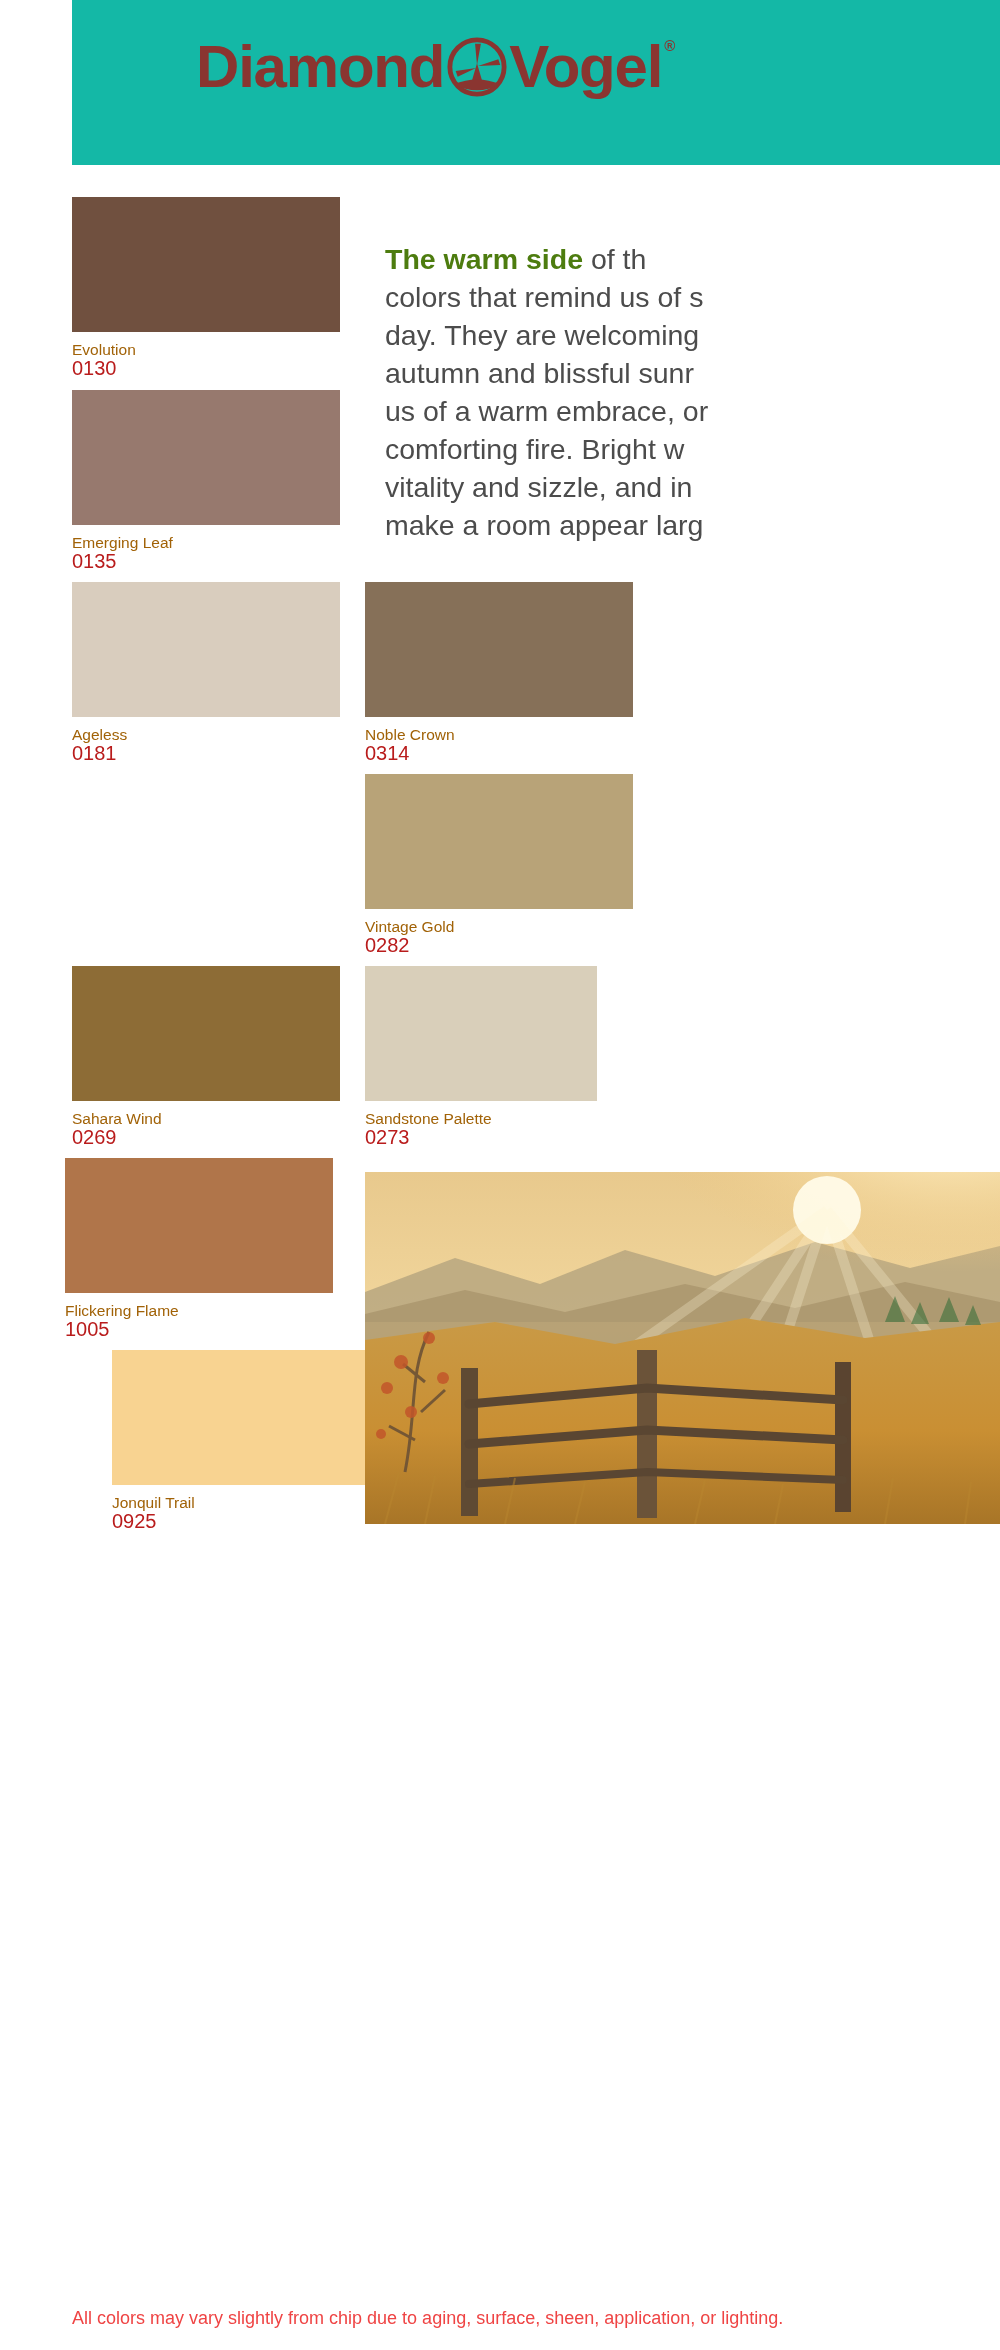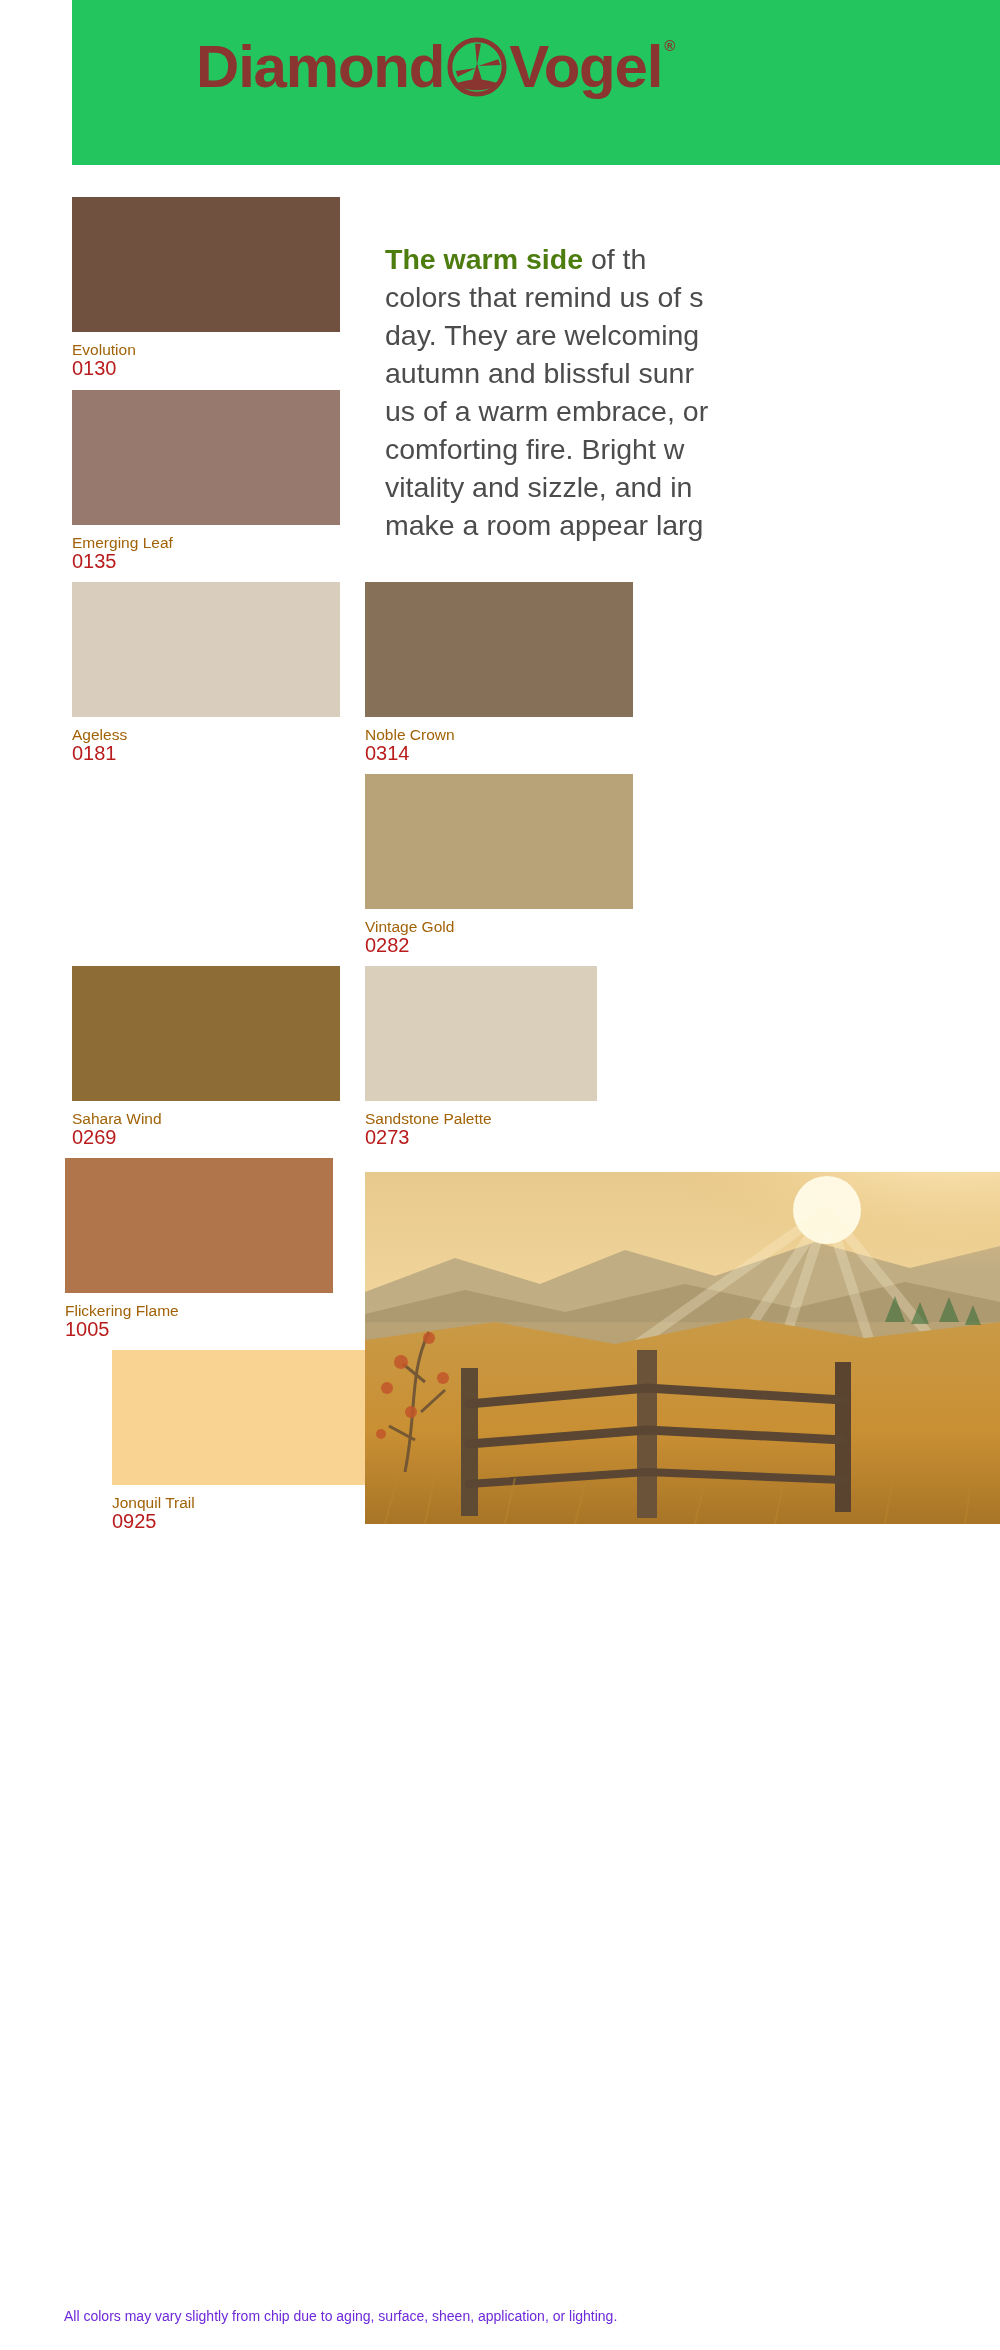--- a/index.html
+++ b/index.html
@@ -16,21 +16,21 @@
     -webkit-font-smoothing: antialiased;
   }
 
   
   .header-banner {
     position: absolute;
     left: 72px;
     top: 0;
     width: 928px;
     height: 165px;
-    background: #22c55e;
+    background: #14b8a6;
   }
   .logo-lockup {
     position: absolute;
     left: 124px;
     top: 31px;
     height: 72px;
     display: flex;
     align-items: center;
     color: #8a3530;
   }
@@ -102,24 +102,24 @@
     top: 1172px;
     width: 635px;
     height: 352px;
     overflow: hidden;
   }
   .photo svg { display: block; }
 
   
   .footer-note {
     position: absolute;
-    left: 64px;
+    left: 72px;
     top: 2308px;
-    font-size: 14px;
-    color: #6d28d9;
+    font-size: 18px;
+    color: #ef4444;
     white-space: nowrap;
   }
 </style>
 </head>
 <body>
 
 <div class="header-banner">
   <div class="logo-lockup">
     <span class="logo-word">Diamond</span>
     <span class="logo-mark">

